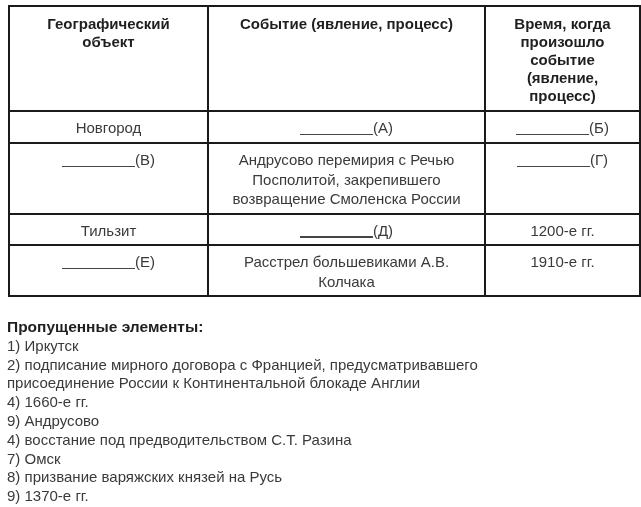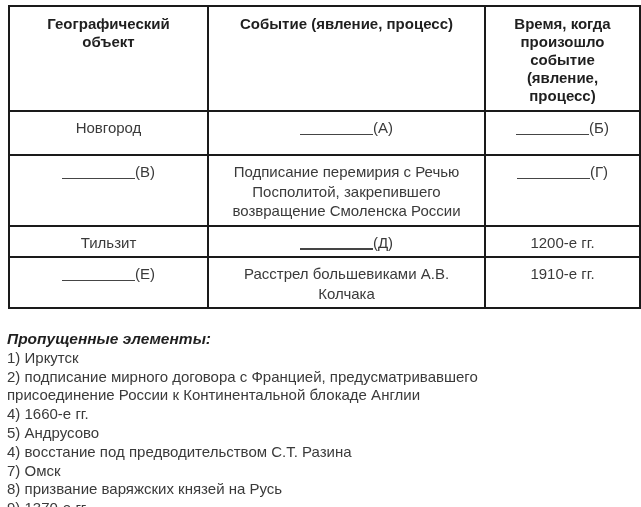--- a/index.html
+++ b/index.html
@@ -34,21 +34,21 @@
     padding: 8px 12px 5px 12px;
   }
   table.matching td {
     font-size: 15px;
     font-weight: normal;
     color: #3a3a3a;
     line-height: 19.5px;
     padding: 6px 12px 4px 12px;
   }
   tr.hdr      { height: 103px; }
-  tr.r-small  { height: 44px; }
+  tr.r-small  { height: 32px; }
   tr.r-mid    { height: 67px; }
   tr.r-small2 { height: 30px; }
   tr.r-tall   { height: 51px; }
 
   .blank { white-space: nowrap; }
   .blank-line {
     display: inline-block;
     width: 73px;
     height: 1.5px;
     background: #454545;
@@ -60,21 +60,20 @@
     margin: 21px 0 0 7px;
     width: 550px;
     font-size: 15px;
     line-height: 18.8px;
     color: #3a3a3a;
   }
   .missing-title {
     font-size: 15.5px;
     font-weight: bold;
     color: #1f1f1f;
-    font-style: italic;
   }
   .missing-item { }
 </style>
 </head>
 <body>
 
 <table class="matching">
   <colgroup>
     <col style="width:199px">
     <col style="width:277px">
@@ -94,21 +93,21 @@
         <span class="blank"><span class="blank-line"></span><span class="blank-label">(А)</span></span>
       </td>
       <td>
         <span class="blank"><span class="blank-line"></span><span class="blank-label">(Б)</span></span>
       </td>
     </tr>
     <tr class="r-mid">
       <td>
         <span class="blank"><span class="blank-line"></span><span class="blank-label">(В)</span></span>
       </td>
-      <td>Подписание перемирия с Речью Посполитой, закрепившего возвращение Смоленска России</td>
+      <td>Андрусово перемирия с Речью Посполитой, закрепившего возвращение Смоленска России</td>
       <td>
         <span class="blank"><span class="blank-line"></span><span class="blank-label">(Г)</span></span>
       </td>
     </tr>
     <tr class="r-small2">
       <td>Тильзит</td>
       <td>
         <span class="blank"><span class="blank-line"></span><span class="blank-label">(Д)</span></span>
       </td>
       <td>1200-е гг.</td>
@@ -121,18 +120,18 @@
       <td>1910-е гг.</td>
     </tr>
   </tbody>
 </table>
 
 <div class="missing">
   <div class="missing-title">Пропущенные элементы:</div>
   <div class="missing-item">1) Иркутск</div>
   <div class="missing-item">2) подписание мирного договора с Францией, предусматривавшего присоединение России к Континентальной блокаде Англии</div>
   <div class="missing-item">4) 1660-е гг.</div>
-  <div class="missing-item">5) Андрусово</div>
+  <div class="missing-item">9) Андрусово</div>
   <div class="missing-item">4) восстание под предводительством С.Т. Разина</div>
   <div class="missing-item">7) Омск</div>
   <div class="missing-item">8) призвание варяжских князей на Русь</div>
   <div class="missing-item">9) 1370-е гг.</div>
 </div>
 
 </body></html>

